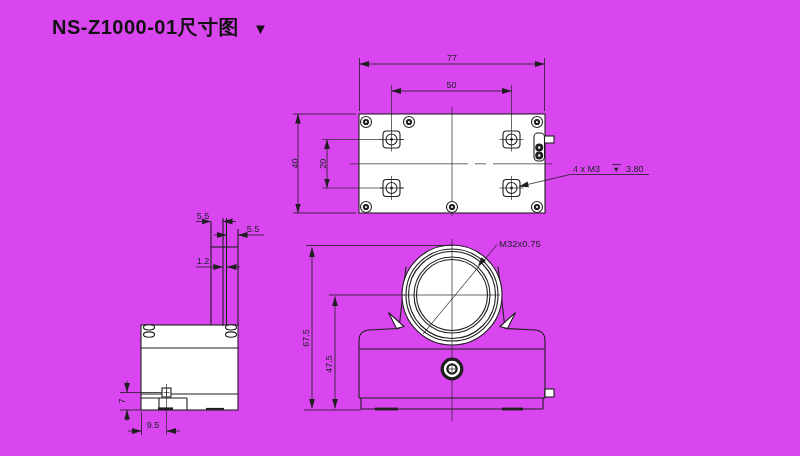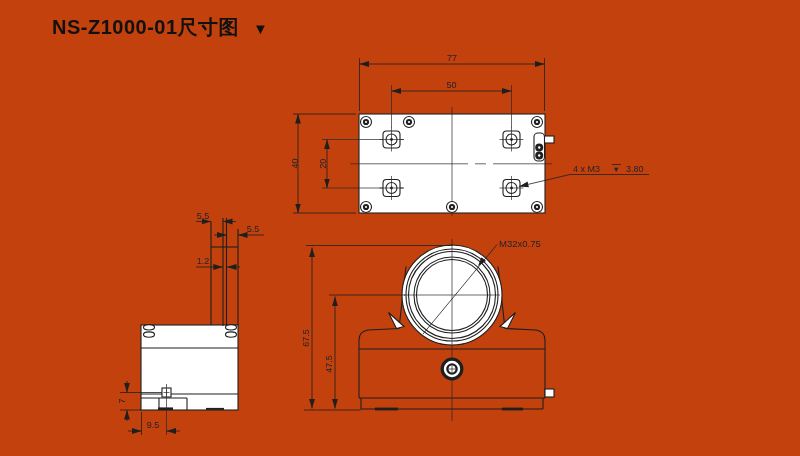--- a/index.html
+++ b/index.html
@@ -1,16 +1,16 @@
 <!DOCTYPE html>
 <html><head>
 <meta charset="utf-8">
 <style>
   html,body{margin:0;padding:0;background:#ffffff;}
-  .canvas{position:relative;width:800px;height:456px;background:#c2410c;overflow:hidden;
+  .canvas{position:relative;width:800px;height:456px;background:#d946ef;overflow:hidden;
           font-family:"Liberation Sans",sans-serif;}
   .title{position:absolute;left:52px;top:14px;display:flex;align-items:center;
          color:#111;font-weight:bold;font-size:20px;letter-spacing:0.5px;}
   .title .marker{font-size:15px;margin-left:14px;transform:translateY(1px);}
   svg{position:absolute;left:0;top:0;}
   .ln{stroke:#1f1f1f;stroke-width:1.1;fill:none;}
   .thin{stroke:#1f1f1f;stroke-width:0.8;fill:none;}
   .hair{stroke:#2a2a2a;stroke-width:0.7;fill:none;}
   .dim{font:9px "Liberation Sans",sans-serif;fill:#23242c;}
   .dimbig{font:9.5px "Liberation Sans",sans-serif;fill:#23242c;}

